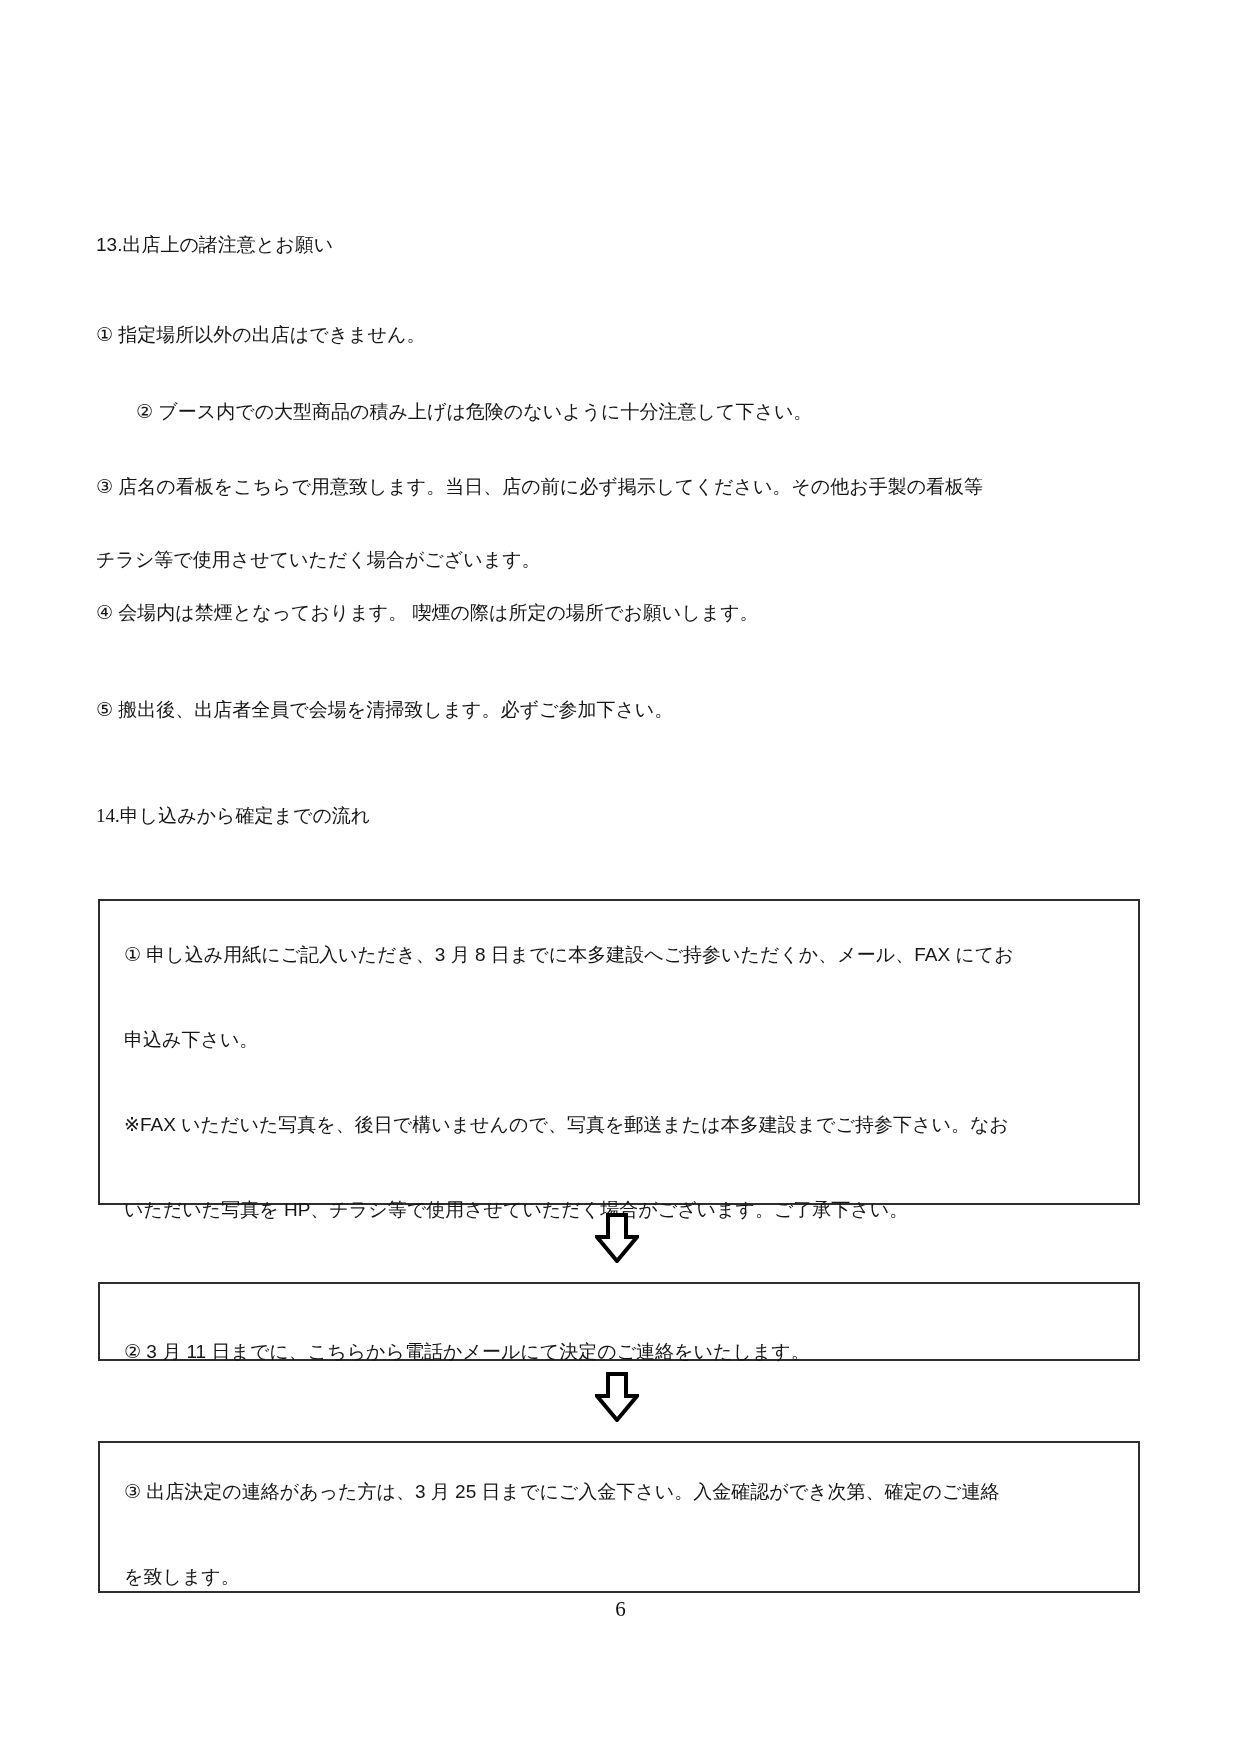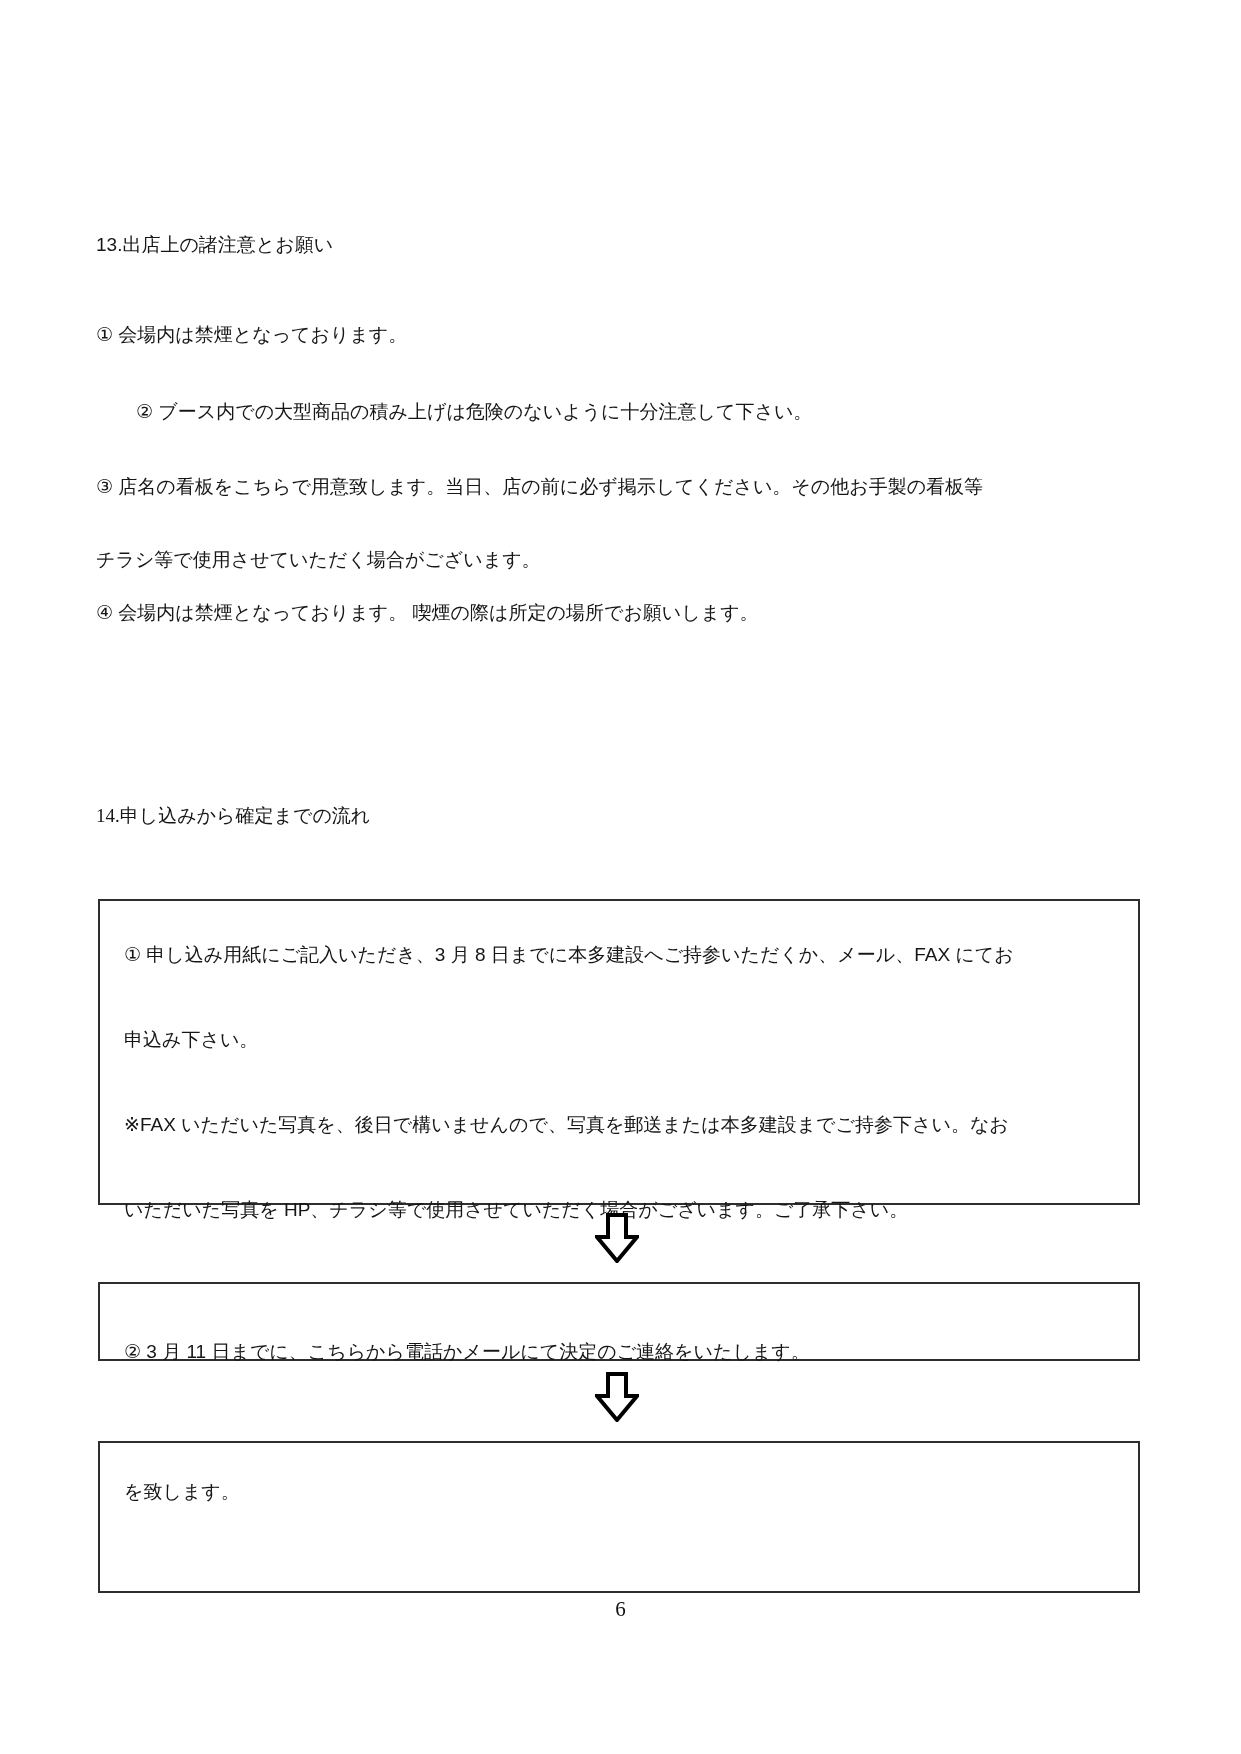--- a/index.html
+++ b/index.html
@@ -54,25 +54,26 @@
     font-size:21px;
     color:#111111;
   }
 </style>
 </head>
 <body>
 
 <div class="page">
 
   <div class="tline" style="top:234px;">13.出店上の諸注意とお願い</div>
-  <div class="tline" style="top:324px;">① 会場内は禁煙となっております。</div>
+  <div class="tline" style="top:324px;">① 指定場所以外の出店はできません。</div>
   <div class="tline" style="top:401px;margin-left:40px;">② ブース内での大型商品の積み上げは危険のないように十分注意して下さい。</div>
   <div class="tline" style="top:476px;">③ 店名の看板をこちらで用意致します。当日、店の前に必ず掲示してください。その他お手製の看板等</div>
   <div class="tline" style="top:549px;">チラシ等で使用させていただく場合がございます。</div>
   <div class="tline" style="top:602px;">④ 会場内は禁煙となっております。 喫煙の際は所定の場所でお願いします。</div>
+  <div class="tline" style="top:699px;">⑤ 搬出後、出店者全員で会場を清掃致します。必ずご参加下さい。</div>
 
   <div class="tline" style="top:805px;font-family:Liberation Serif, serif;">14.申し込みから確定までの流れ</div>
 
   <div class="flowbox" style="top:899px;height:306px;padding-top:5px;">
     <p>① 申し込み用紙にご記入いただき、3 月 8 日までに本多建設へご持参いただくか、メール、FAX にてお</p>
     <p>申込み下さい。</p>
     <p>※FAX いただいた写真を、後日で構いませんので、写真を郵送または本多建設までご持参下さい。なお</p>
     <p>いただいた写真を HP、チラシ等で使用させていただく場合がございます。ご了承下さい。</p>
   </div>
 
@@ -86,18 +87,19 @@
     <p>② 3 月 11 日までに、こちらから電話かメールにて決定のご連絡をいたします。</p>
   </div>
 
   <div class="arrow" style="left:595px;top:1372px;">
     <svg width="44" height="50" viewBox="0 0 44 50" xmlns="http://www.w3.org/2000/svg">
       <polygon points="13,2 31,2 31,24 42,24 22,48 2,24 13,24" fill="#ffffff" stroke="#000000" stroke-width="4" stroke-linejoin="miter"></polygon>
     </svg>
   </div>
 
   <div class="flowbox" style="top:1441px;height:152px;padding-top:0px;">
+    <p>③ 出店決定の連絡があった方は、3 月 25 日までにご入金下さい。入金確認ができ次第、確定のご連絡</p>
     <p>を致します。</p>
   </div>
 
   <div class="pagenum" style="top:1597px;">6</div>
 
 </div>
 
 </body></html>

